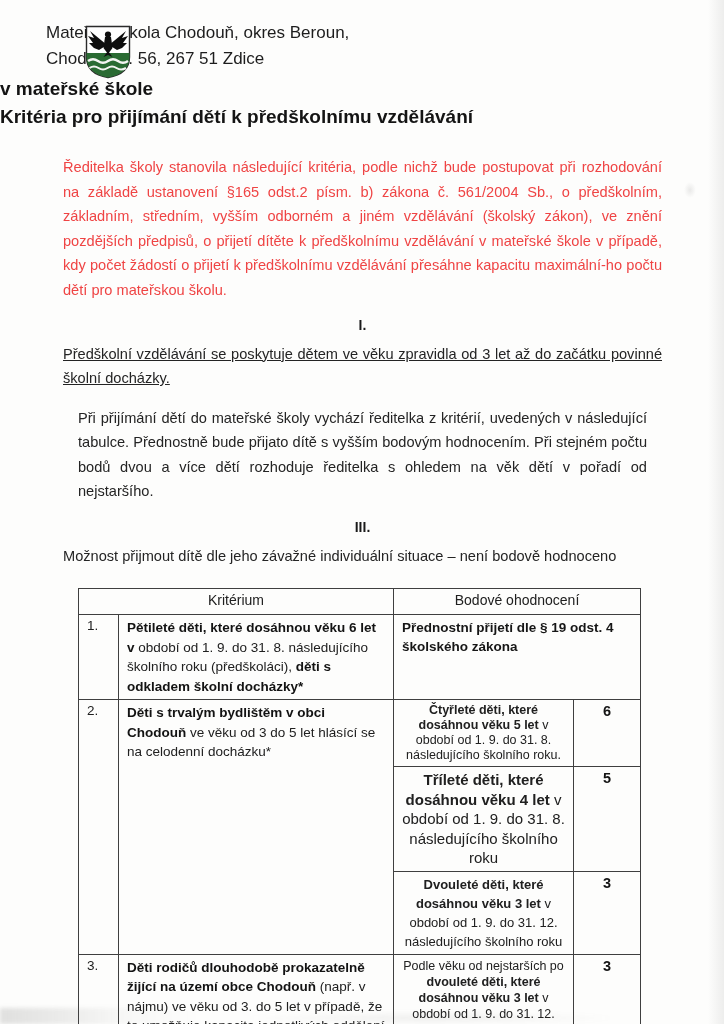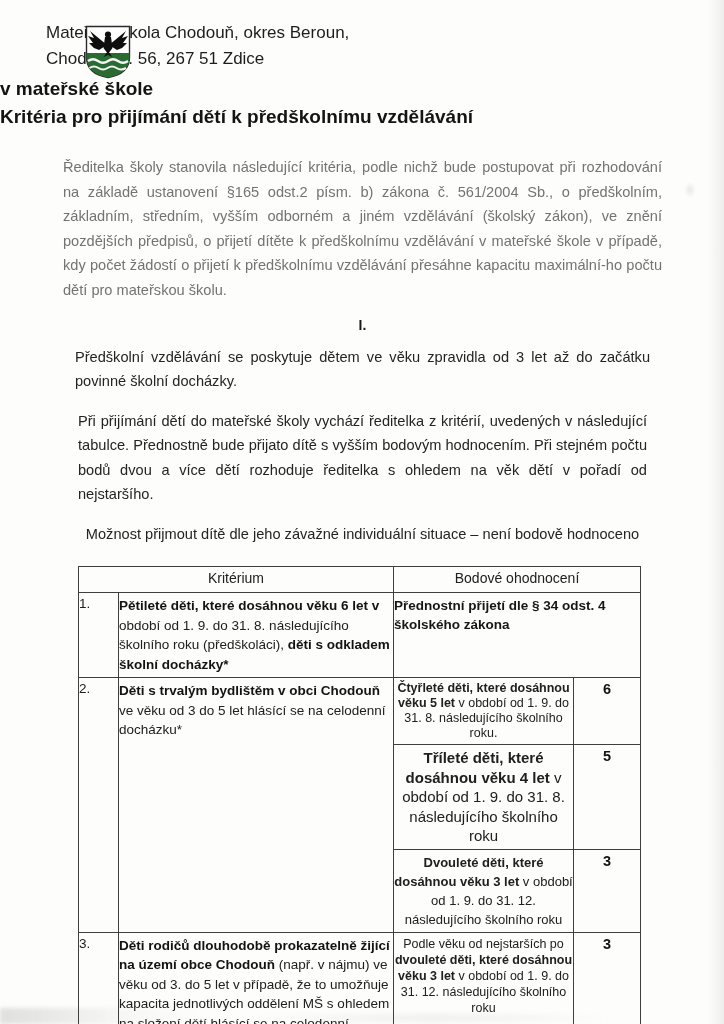--- a/index.html
+++ b/index.html
@@ -24,42 +24,42 @@
   }
   .doc-title {
     font-size:19px; font-weight:bold; line-height:28px;
     margin-top:3px; color:#141414;
   }
   
   .content { padding:0 62px 0 63px; }
   .intro {
     margin-top:24px;
     font-size:14.6px; line-height:24.5px;
-    text-align:justify; color:#737373;
+    text-align:justify; color:#ef4444;
   }
   .sec-num {
     text-align:center; font-weight:bold;
     font-size:14px; line-height:16px;
     margin:13px 0 9px 0; color:#1a1a1a;
   }
   .sec-text {
     font-size:14.6px; line-height:24.5px;
     text-align:justify; color:#242424;
   }
-  .sec-text.single { text-align:center; }
+  .sec-text.single { text-align:left; }
   
   table.criteria {
     border-collapse:collapse; table-layout:fixed;
     width:562px; margin:20px 0 0 15px;
     font-size:13.5px; color:#202020;
   }
   table.criteria td {
     border:1.5px solid #3f3f3f;
     vertical-align:top;
-    padding:3px 0;
+    padding:3px 8px;
     overflow:hidden;
   }
   td.th {
     text-align:center; font-size:14px;
     height:19px; padding:2px 4px;
     vertical-align:middle; font-weight:normal;
   }
   td.cell-num { padding:4px 4px 2px 10px; font-size:13.5px; }
   td.cell-crit { line-height:19.5px; padding-top:4px; }
   td.cell-crit b { color:#131313; }
@@ -123,43 +123,44 @@
       <div>v mateřské škole</div>
       <div>Kritéria pro přijímání dětí k předškolnímu vzdělávání</div>
     </div>
   </div>
 
   <div class="content">
 
     <p class="intro">Ředitelka školy stanovila následující kritéria, podle nichž bude postupovat při rozhodování na základě ustanovení §165 odst.2 písm. b) zákona č. 561/2004 Sb., o předškolním, základním, středním, vyšším odborném a jiném vzdělávání (školský zákon), ve znění pozdějších předpisů, o přijetí dítěte k předškolnímu vzdělávání v mateřské škole v případě, kdy počet žádostí o přijetí k předškolnímu vzdělávání přesáhne kapacitu maximální-ho počtu dětí pro mateřskou školu.</p>
 
     <div class="sec-num">I.</div>
-    <p class="sec-text" style="margin:12px;">Předškolní vzdělávání se poskytuje dětem ve věku zpravidla od 3 let až do začátku povinné školní docházky.</p>
+    <p class="sec-text" style="margin:0;text-decoration:underline;">Předškolní vzdělávání se poskytuje dětem ve věku zpravidla od 3 let až do začátku povinné školní docházky.</p>
 
     <p class="sec-text" style="margin:15px;">Při přijímání dětí do mateřské školy vychází ředitelka z kritérií, uvedených v následující tabulce. Přednostně bude přijato dítě s vyšším bodovým hodnocením. Při stejném počtu bodů dvou a více dětí rozhoduje ředitelka s ohledem na věk dětí v pořadí od nejstaršího.</p>
 
+    <div class="sec-num">III.</div>
     <p class="sec-text single" style="margin:0;">Možnost přijmout dítě dle jeho závažné individuální situace – není bodově hodnoceno</p>
 
     <table class="criteria">
       <colgroup>
         <col style="width:40px">
           <col style="width:275px">
           <col style="width:180px">
           <col style="width:67px">
       </colgroup>
       <tbody>
         <tr>
           <td class="th" colspan="2">Kritérium</td>
           <td class="th" colspan="2">Bodové ohodnocení</td>
         </tr>
 
         <tr style="height:62px;">
           <td class="cell-num">1.</td>
           <td class="cell-crit"><b>Pětileté děti, které dosáhnou věku 6 let v</b><span> období od 1. 9. do 31. 8. následujícího školního roku (předškoláci), </span><b>děti s odkladem školní docházky*</b></td>
-          <td class="cell-priority" colspan="2">Přednostní přijetí dle § 34 odst. 4 školského zákona</td>
+          <td class="cell-priority" colspan="2">Přednostní přijetí dle § 19 odst. 4 školského zákona</td>
         </tr>
 
         <tr style="height:58px;">
           <td class="cell-num" rowspan="3">2.</td>
           <td class="cell-crit" rowspan="3"><b>Děti s trvalým bydlištěm v obci Chodouň</b><span> ve věku od 3 do 5 let hlásící se na celodenní docházku*</span></td>
           <td class="cell-sub sub-a"><b>Čtyřleté děti, které dosáhnou věku 5 let</b><span> v období od 1. 9. do 31. 8. následujícího školního roku.</span></td>
           <td class="cell-pts">6</td>
         </tr>
 
         <tr style="height:82px;">

